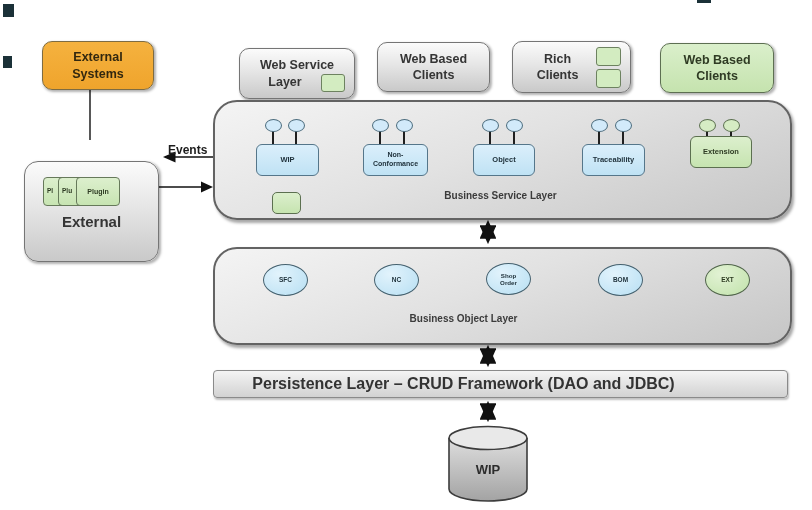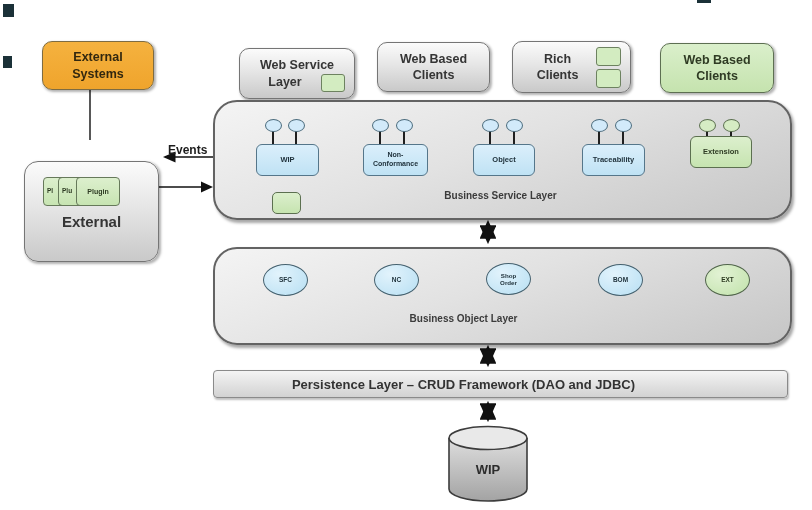--- a/index.html
+++ b/index.html
@@ -65,21 +65,21 @@
   .ellipse.green{
     background:radial-gradient(ellipse at 35% 30%,#e2f2d4 0%,#c9e6b5 75%);
     border-color:#50644a;color:#2c3a21;
   }
   
   .pers{
     position:absolute;border:1.6px solid #8a8a8a;border-radius:4px;
     background:linear-gradient(180deg,#f4f4f4 0%,#d2d2d2 100%);
     box-shadow:1px 1.5px 2px rgba(0,0,0,.25);
     display:flex;align-items:center;justify-content:center;
-    font-weight:bold;font-size:13px;color:#333333;
+    font-weight:bold;font-size:16px;color:#333333;
   }
   .mark{position:absolute;background:#1b3138;}
   .events{
     position:absolute;font-weight:bold;font-size:12px;color:#1d1d1d;
   }
   .cf-title{
     position:absolute;width:100%;text-align:center;font-weight:bold;
     font-size:15px;line-height:1.4;color:#353535;
   }
   .cyl-label{

